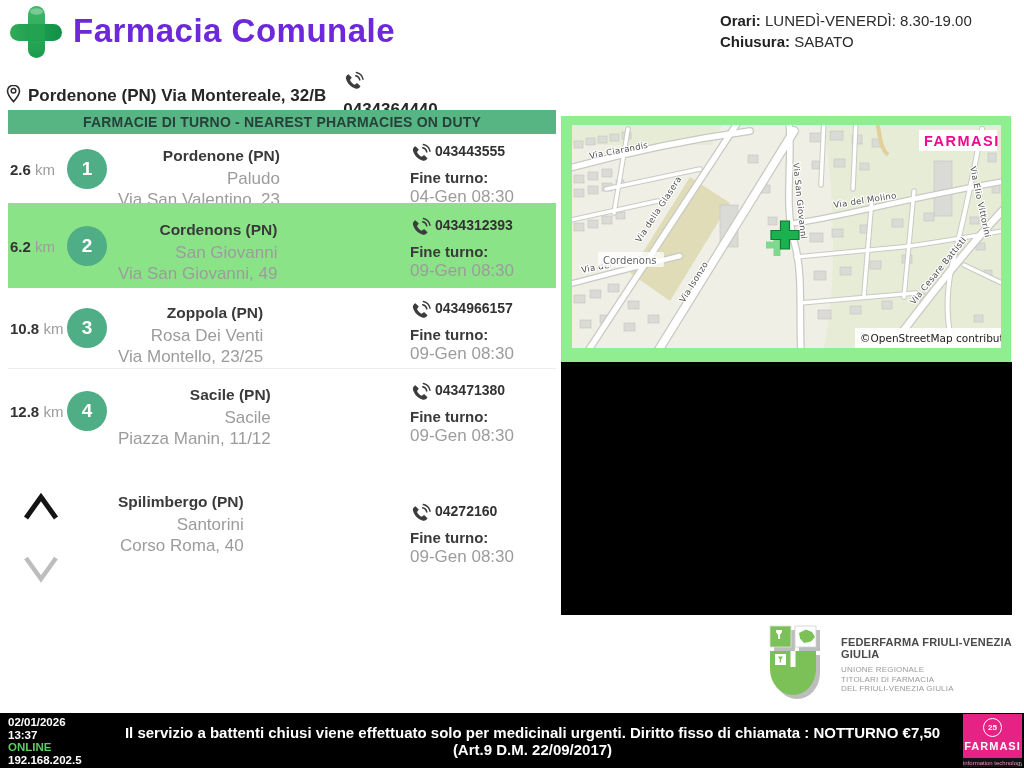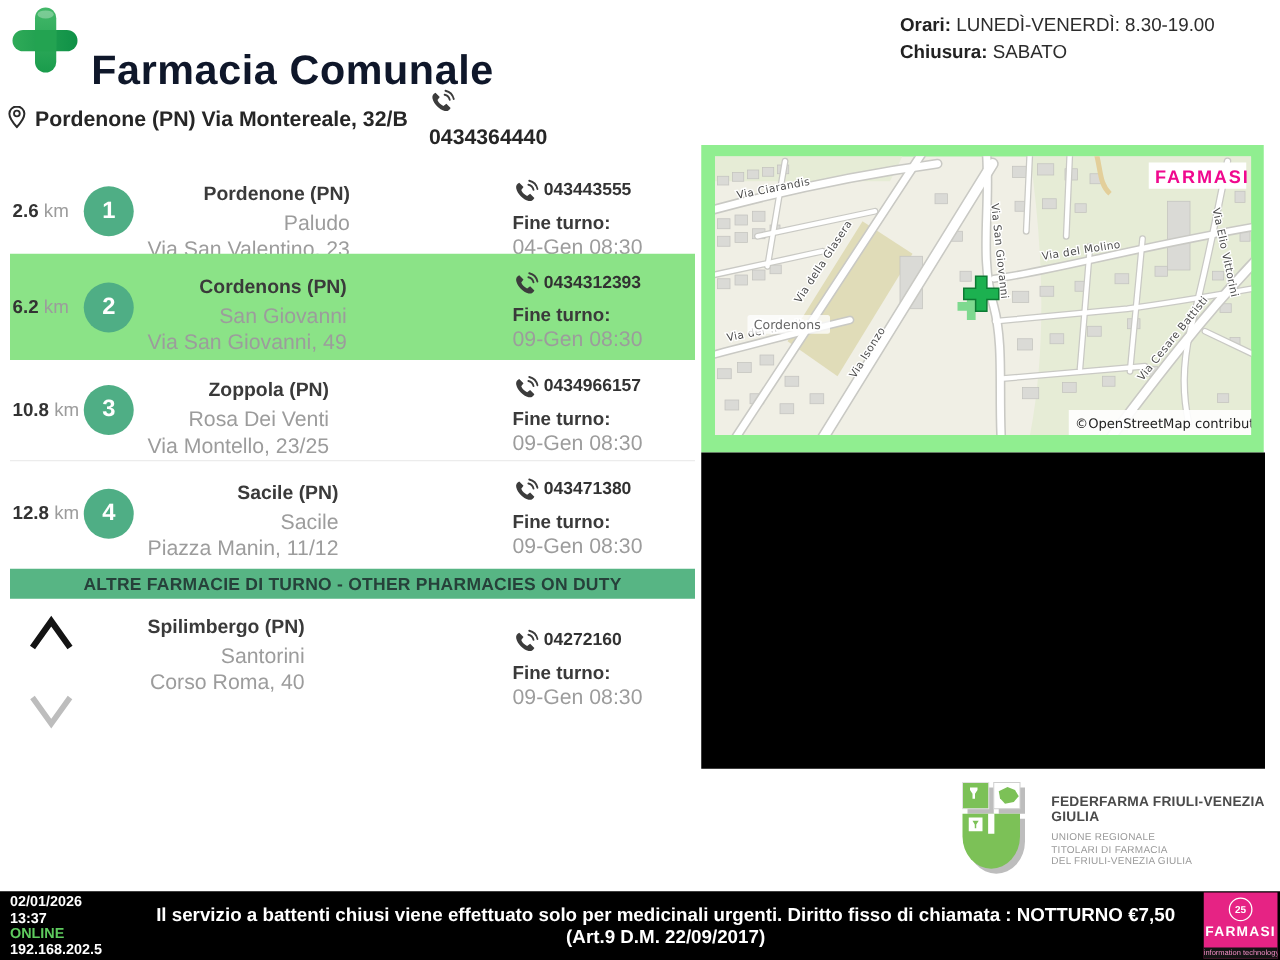--- a/index.html
+++ b/index.html
@@ -1,20 +1,20 @@
 <!DOCTYPE html>
 <html><head>
 <meta charset="utf-8">
 <style>
   html,body{margin:0;padding:0;background:#fff;}
   .stage{position:relative;width:1024px;height:768px;background:#fff;overflow:hidden;
          font-family:"Liberation Sans",sans-serif;color:#2b2b2b;}
   
   .logo{position:absolute;left:7px;top:3px;}
-  .title{position:absolute;left:73px;top:12px;font-size:33px;font-weight:bold;color:#0f172a;letter-spacing:.5px;margin-top:25px;}
+  .title{position:absolute;left:73px;top:12px;font-size:33px;font-weight:bold;color:#6d28d9;letter-spacing:.5px;}
   .hours{position:absolute;left:720px;top:10px;font-size:15px;color:#2c2c2c;line-height:21px;}
   .hours b{color:#222;}
   .addrline{position:absolute;left:6px;top:71px;display:flex;align-items:center;gap:7px;
             font-size:17px;font-weight:bold;color:#262626;}
   .addrline .phwrap{display:flex;align-items:flex-start;gap:5px;margin-left:10px;flex-direction:column;}
   
   .banner{position:absolute;left:8px;width:548px;height:24px;background:#57b584;
           color:#26413a;font-size:14px;font-weight:bold;letter-spacing:.2px;
           display:flex;align-items:center;justify-content:center;}
   .row{position:absolute;left:8px;width:548px;border-top:1px solid #ececec;box-sizing:border-box;}
@@ -115,20 +115,21 @@
     <span class="phwrap">
       <span>
         <svg class="phicon" viewBox="0 0 21 19" width="21" height="19">
             <use href="#phone-sym" xlink:href="#phone-sym"></use>
           </svg>
       </span>
       <span>0434364440</span>
     </span>
   </div>
 
+  <div class="banner" style="top:110px">FARMACIE DI TURNO - NEAREST PHARMACIES ON DUTY</div>
 
   <div class="row" style="top:134px;height:69px;border-top:none">
     <div class="dist"><b>2.6</b> <span>km</span></div>
     <div class="rank">
         <span>1</span>
       </div>
     <div class="info">
       <div class="city">Pordenone (PN)</div>
       <div class="sub">Paludo</div>
       <div class="sub">Via San Valentino, 23</div>
@@ -204,21 +205,20 @@
           <span><svg class="phicon" viewBox="0 0 21 19" width="21" height="19">
               <use href="#phone-sym" xlink:href="#phone-sym"></use>
             </svg></span>
         <span class="pnum">043471380</span>
         </div>
       <div class="ft">Fine turno:</div>
       <div class="sub">09-Gen 08:30</div>
     </div>
   </div>
 
-  <div class="banner" style="top:455px">ALTRE FARMACIE DI TURNO - OTHER PHARMACIES ON DUTY</div>
 
   <div class="row" style="top:479px;height:122px;border-top:none">
     <div class="chev" style="top:13px">
       <svg width="36" height="30" viewBox="0 0 36 30">
           <polyline points="3,26 18,5 33,26" fill="none" stroke="#141414" stroke-width="5"></polyline>
         </svg>
     </div>
     <div class="chev" style="top:75px">
       <svg width="36" height="30" viewBox="0 0 36 30">
           <polyline points="3,4 18,25 33,4" fill="none" stroke="#bdbdbd" stroke-width="4.5"></polyline>

